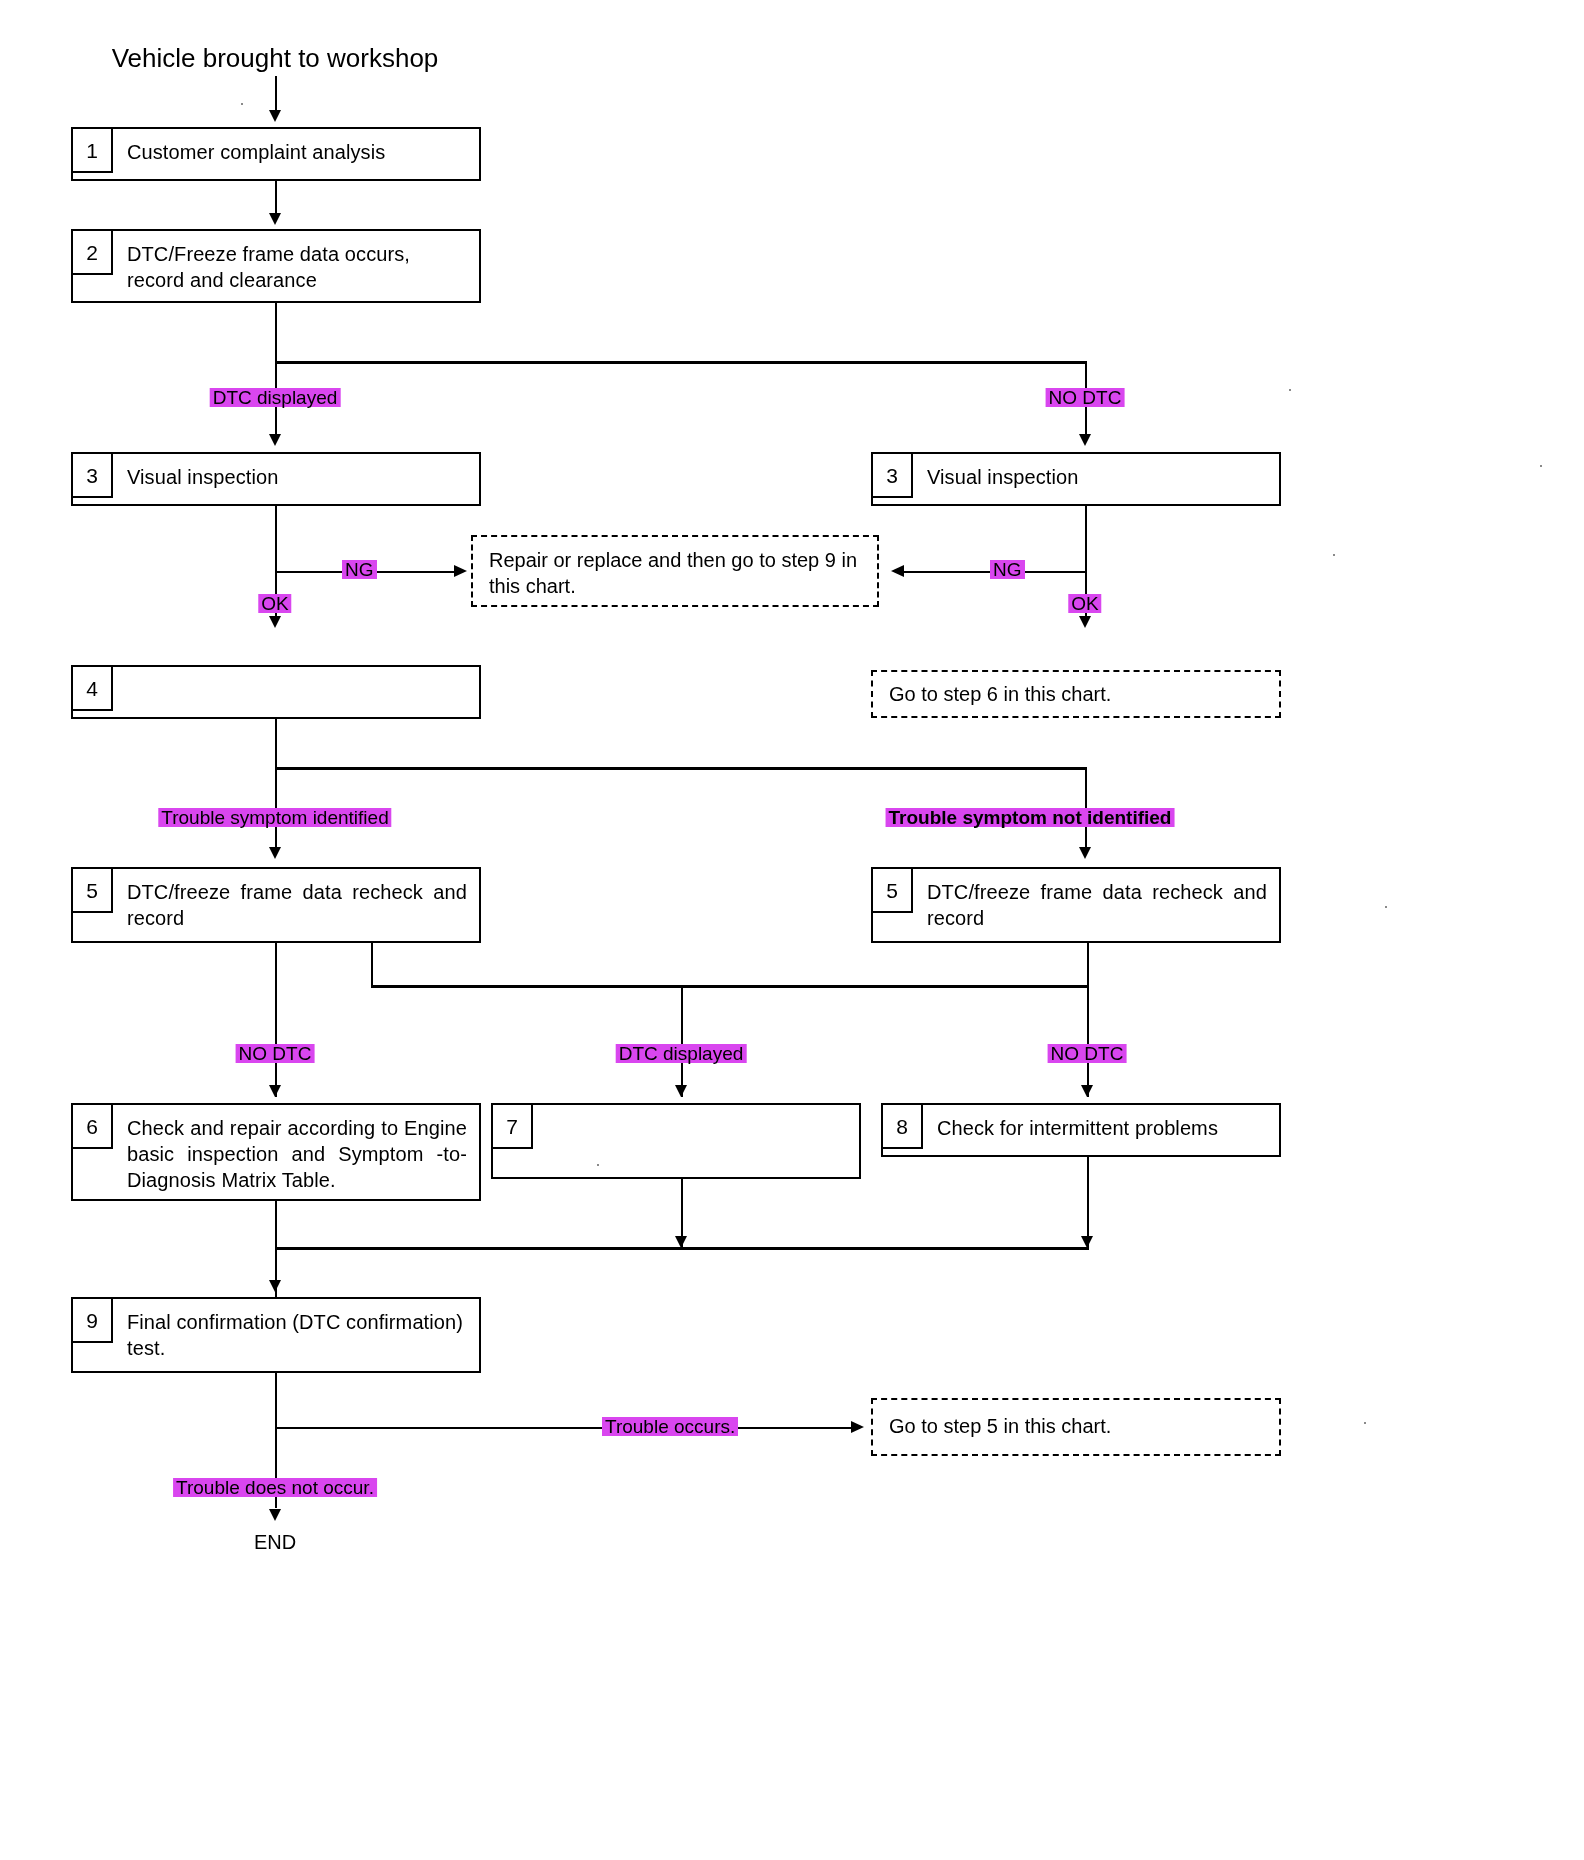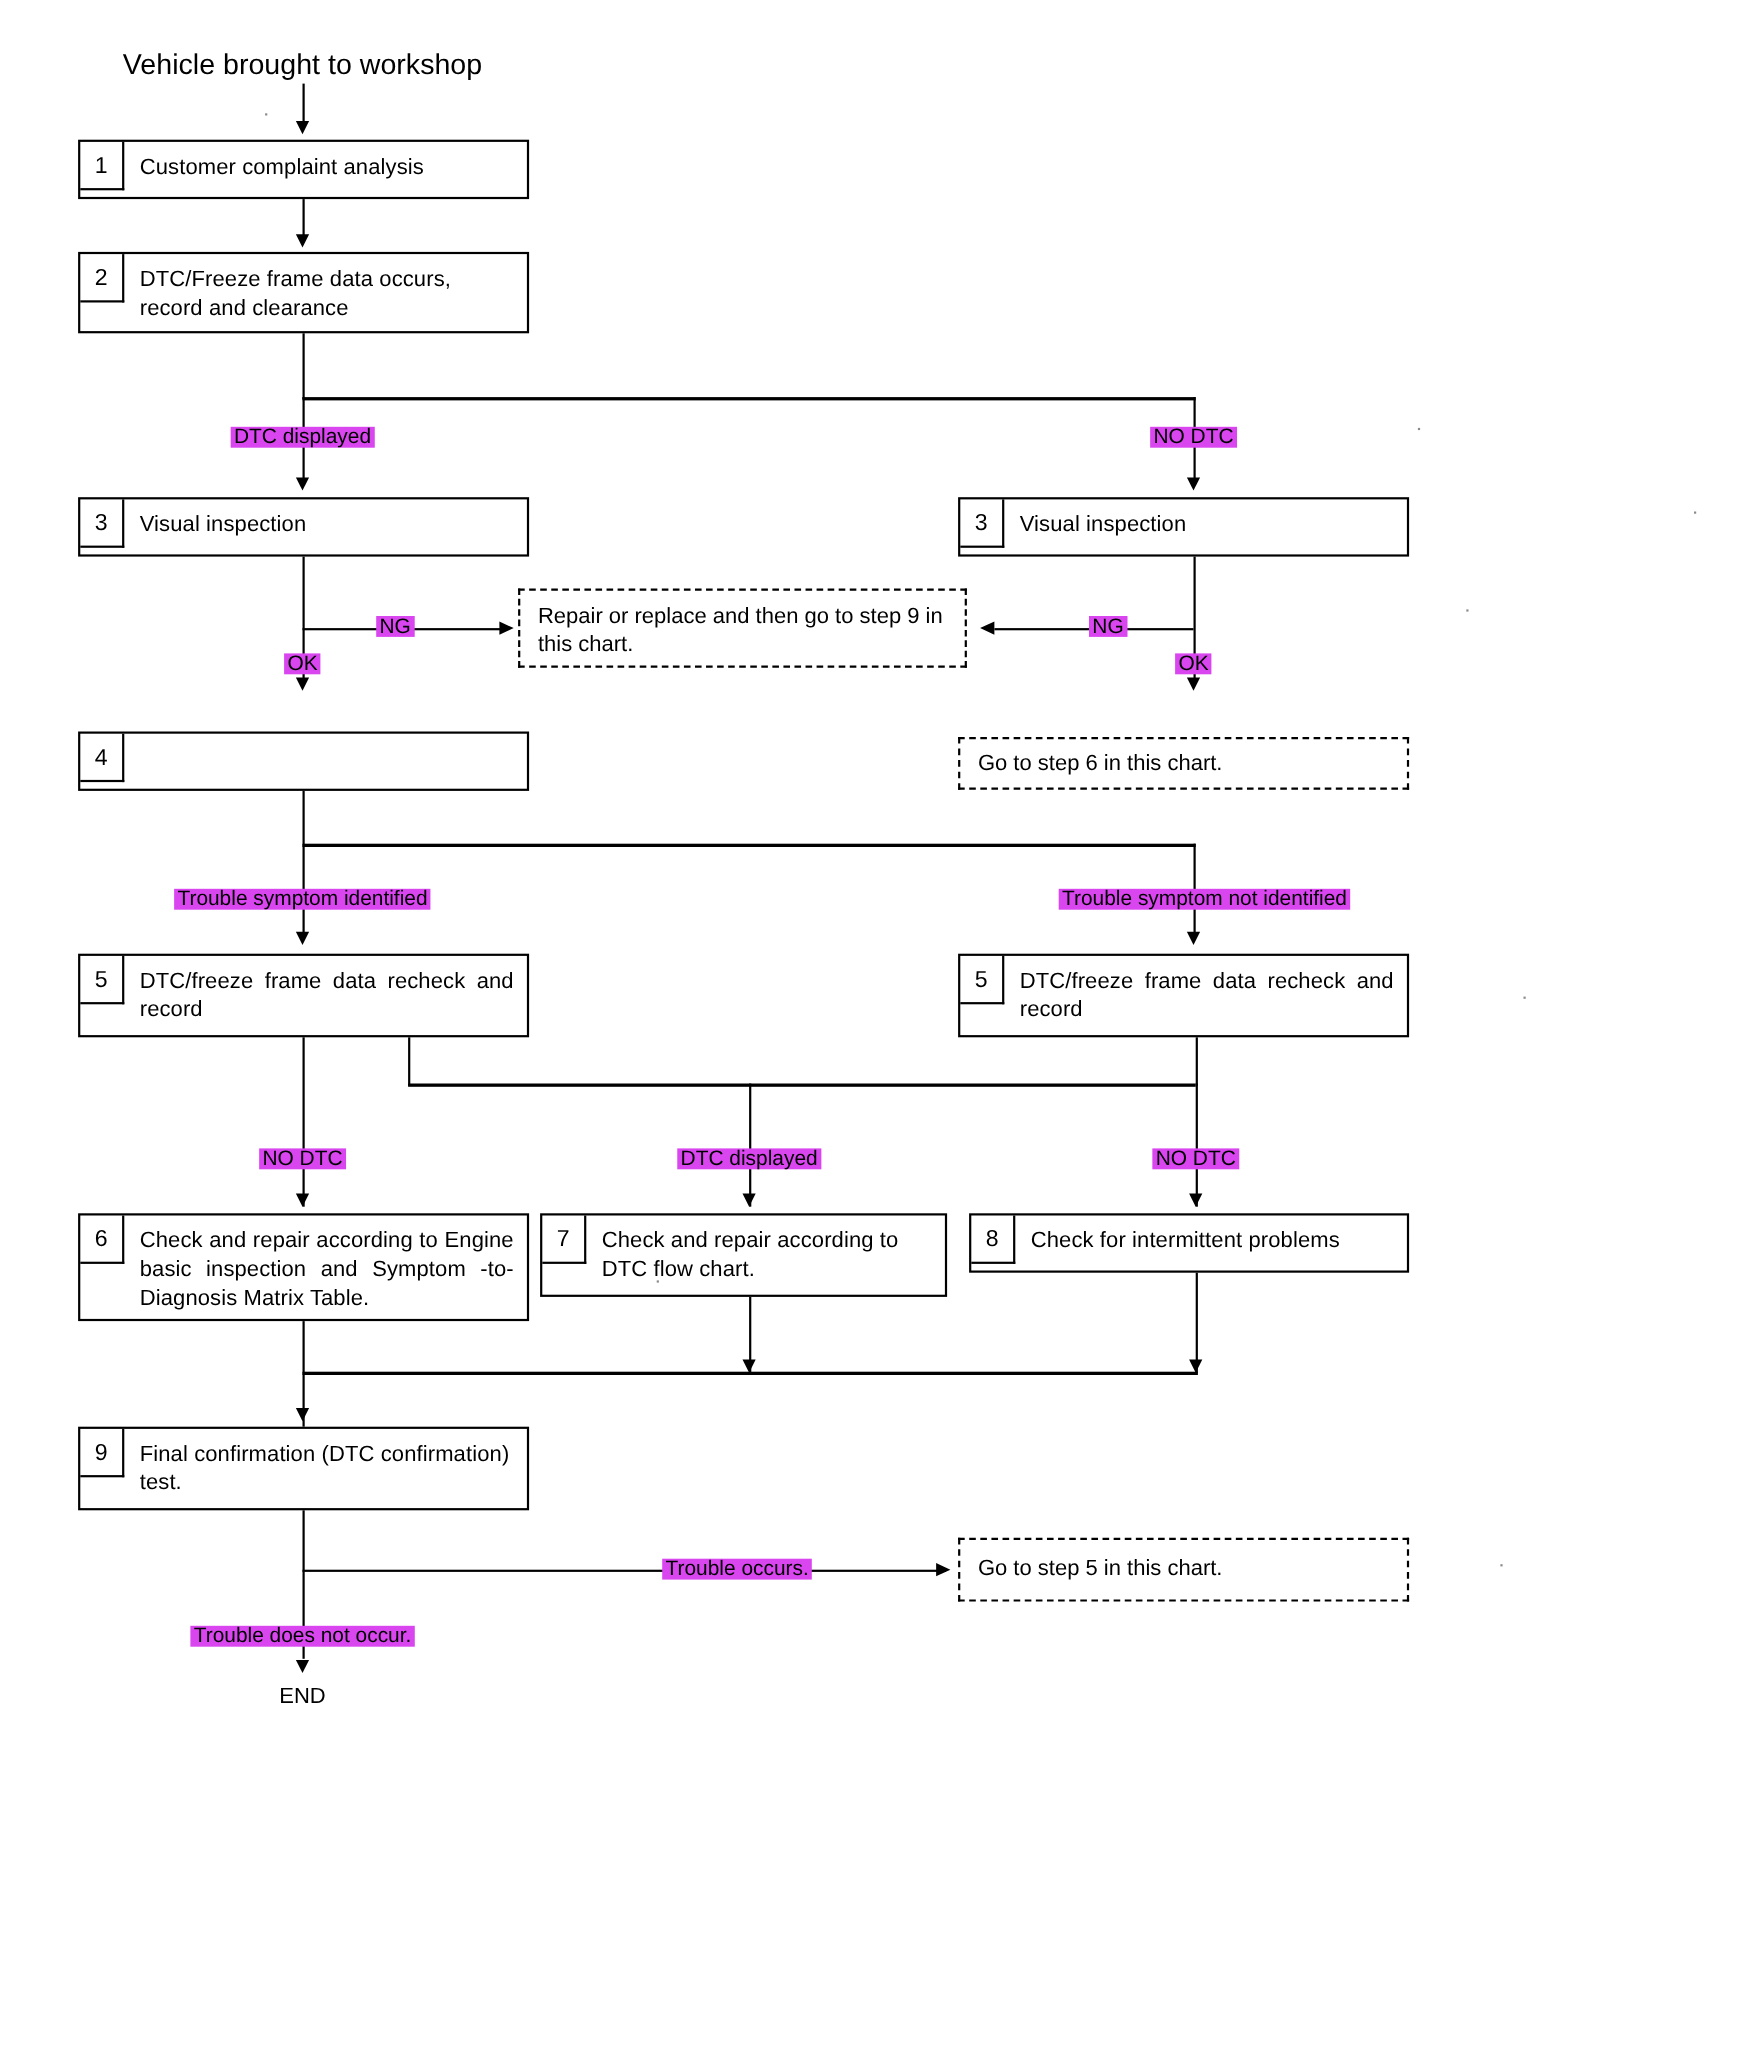--- a/index.html
+++ b/index.html
@@ -192,21 +192,21 @@
     <div class="dbody" style="padding-top:9px;">Go to step 6 in this chart.</div>
   </div>
 
   <div class="vline" style="left:275px; top:719px; height:133px;"></div>
   <div class="hline thick" style="left:275px; top:767px; width:812px;"></div>
 
   <div class="elabel center" style="left:275px; top:808px;">Trouble symptom identified</div>
   <div class="arrow-down" style="left:269px; top:847px;"></div>
 
   <div class="vline" style="left:1085px; top:767px; height:85px;"></div>
-  <div class="elabel center" style="left:1095px; top:808px;">Trouble symptom not identified</div>
+  <div class="elabel center" style="left:1030px; top:808px;font-weight:bold;">Trouble symptom not identified</div>
   <div class="arrow-down" style="left:1079px; top:847px;"></div>
 
   <div class="node" style="left:71px; top:867px; width:410px; height:76px;">
     <div class="num">5</div>
     <div class="body justified">DTC/freeze frame data recheck and record</div>
   </div>
 
   <div class="node" style="left:871px; top:867px; width:410px; height:76px;">
     <div class="num">5</div>
     <div class="body justified">DTC/freeze frame data recheck and record</div>
@@ -229,21 +229,20 @@
   <div class="elabel center" style="left:1087px; top:1044px;">NO DTC</div>
   <div class="arrow-down" style="left:1081px; top:1085px;"></div>
 
   <div class="node" style="left:71px; top:1103px; width:410px; height:98px;">
     <div class="num">6</div>
     <div class="body justified">Check and repair according to Engine basic inspection and Symptom -to- Diagnosis Matrix Table.</div>
   </div>
 
   <div class="node" style="left:491px; top:1103px; width:370px; height:76px;">
     <div class="num">7</div>
-    <div class="body">Check and repair according to DTC flow chart.</div>
   </div>
 
   <div class="node" style="left:881px; top:1103px; width:400px; height:54px;">
     <div class="num">8</div>
     <div class="body">Check for intermittent problems</div>
   </div>
 
   <div class="vline" style="left:275px; top:1201px; height:113px;"></div>
   <div class="vline" style="left:681px; top:1179px; height:69px;"></div>
   <div class="arrow-down" style="left:675px; top:1236px;"></div>

